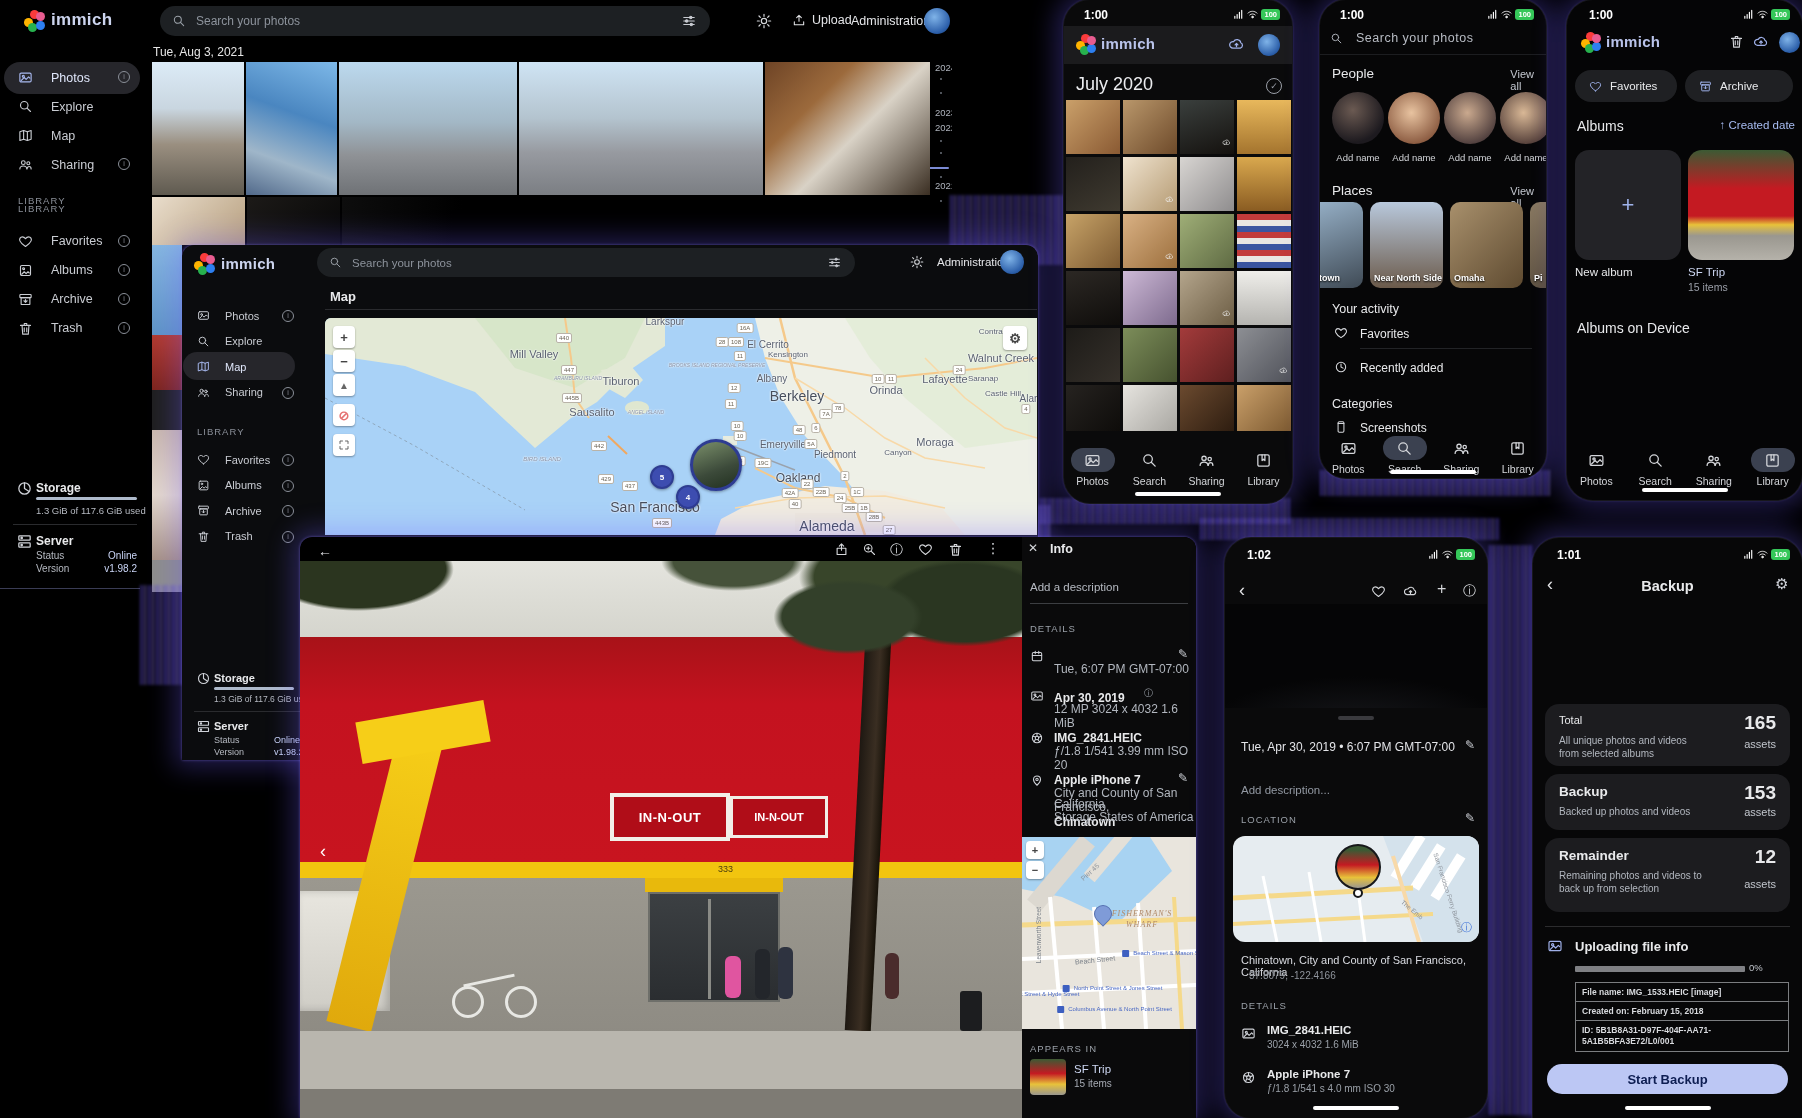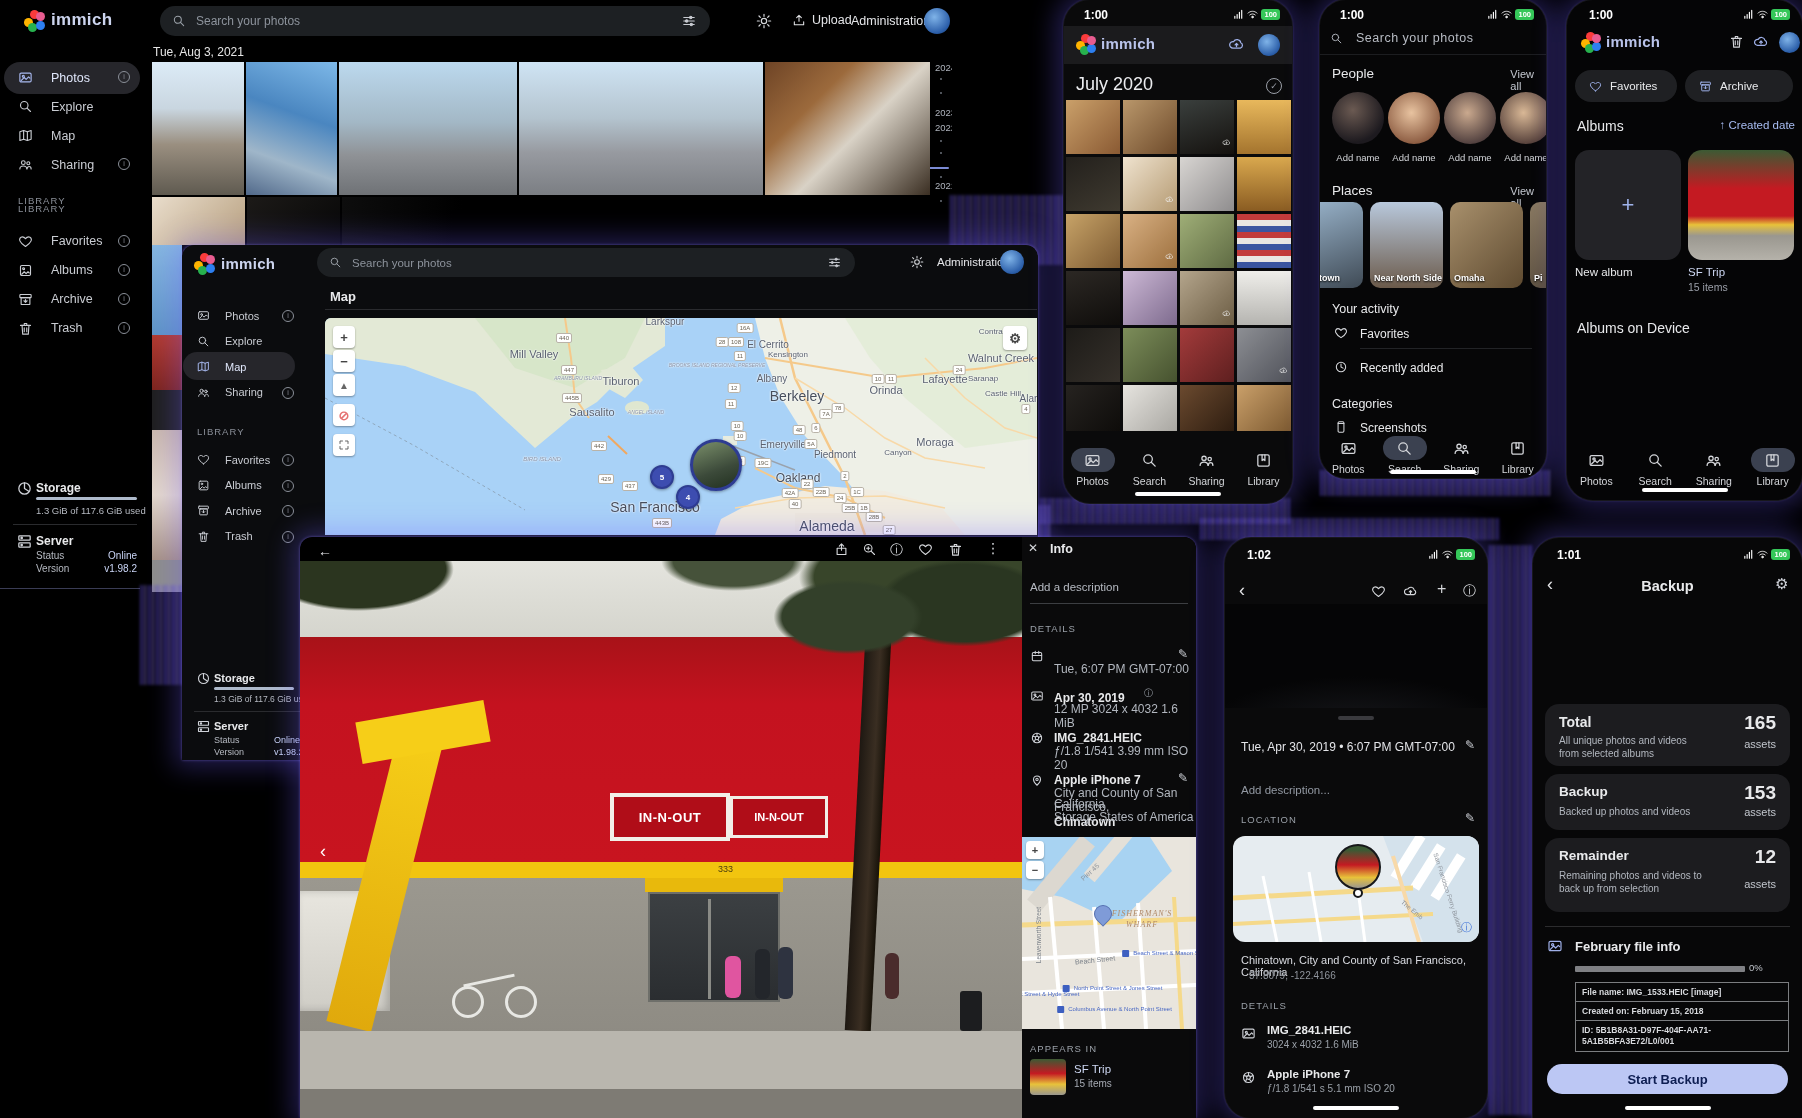--- a/index.html
+++ b/index.html
@@ -1127,21 +1127,21 @@
     <div class="abs" style="left:42px;top:486px;font-size:11.5px;font-weight:bold;">IMG_2841.HEIC</div>
     <div class="abs" style="left:42px;top:501px;font-size:10px;color:#9aa0a8;">3024 x 4032  1.6 MiB</div>
     <span class="ic abs" style="left:16px;top:532px;color:#cfd2d8">
         <svg width="15" height="15" viewBox="0 0 24 24" fill="none" stroke="currentColor" stroke-width="1.8" stroke-linecap="round" stroke-linejoin="round">
           <circle cx="12" cy="12" r="8"></circle>
           <circle cx="12" cy="12" r="3"></circle>
           <path d="M12 4v5M19 9l-4.5 2M17 19l-3.5-4M7 19l2-4.5M5 9l4.8 1.2"></path>
         </svg>
       </span>
     <div class="abs" style="left:42px;top:530px;font-size:11.5px;font-weight:bold;">Apple iPhone 7</div>
-    <div class="abs" style="left:42px;top:545px;font-size:10px;color:#9aa0a8;">ƒ/1.8   1/541 s   5.1 mm   ISO 20</div>
+    <div class="abs" style="left:42px;top:545px;font-size:10px;color:#9aa0a8;">ƒ/1.8   1/541 s   4.0 mm   ISO 30</div>
     <div class="homebar" style="top:568px;"></div>
   </div>
 
   <div class="phone" id="m5" style="left:1533px;top:538px;width:269px;height:671px;background:#070708;">
     <div class="ptime" style="left:24px;top:10px;">1:01</div>
     <div class="statR" style="right:12px;top:11px;">
       <span class="ic" style="color:#fff">
           <svg width="11" height="11" viewBox="0 0 24 24" fill="none" stroke="currentColor" stroke-width="1.8" stroke-linecap="round" stroke-linejoin="round">
             <path d="M4 20v-4M9 20v-8M14 20V7M19 20V3" stroke-width="2.5"></path>
           </svg>
@@ -1153,21 +1153,21 @@
           </svg>
         </span>
       <span class="batt">100</span>
     </div>
     <span class="abs" style="left:14px;top:36px;font-size:18px;color:#e4e5e8;">‹</span>
     <div class="abs" style="left:0;top:40px;width:269px;text-align:center;font-size:14.5px;font-weight:bold;">Backup</div>
     <span class="abs" style="left:242px;top:37px;font-size:15px;color:#d0d3da;">⚙</span>
 
 
     <div class="card" style="left:12px;top:166px;width:245px;height:62px;">
-      <div class="abs" style="left:14px;top:10px;font-size:14px;font-weight:bold;">Total</div>
+      <div class="abs" style="left:14px;top:10px;font-size:11px;font-weight:normal;">Total</div>
       <div class="abs" style="left:231px;top:8px;font-size:19px;font-weight:bold;transform:translateX(-100%);">165</div>
       <div class="abs" style="left:14px;top:30px;width:150px;font-size:10px;color:#b2b7bf;line-height:13px;">All unique photos and videos from selected albums</div>
       <div class="abs" style="left:231px;top:34px;font-size:11px;color:#c2c6cd;transform:translateX(-100%);">assets</div>
     </div>
 
     <div class="card" style="left:12px;top:236px;width:245px;height:56px;">
       <div class="abs" style="left:14px;top:10px;font-size:13.5px;font-weight:bold;">Backup</div>
       <div class="abs" style="left:231px;top:8px;font-size:19px;font-weight:bold;transform:translateX(-100%);">153</div>
       <div class="abs" style="left:14px;top:32px;font-size:10px;color:#b2b7bf;">Backed up photos and videos</div>
       <div class="abs" style="left:231px;top:32px;font-size:11px;color:#c2c6cd;transform:translateX(-100%);">assets</div>
@@ -1181,21 +1181,21 @@
     </div>
 
     <div class="divider" style="left:12px;top:388px;width:245px;background:#2c2c2e;"></div>
     <span class="ic abs" style="left:14px;top:400px;color:#9fb0e8">
         <svg width="16" height="16" viewBox="0 0 24 24" fill="none" stroke="currentColor" stroke-width="1.8" stroke-linecap="round" stroke-linejoin="round">
           <rect x="3" y="5" width="18" height="14" rx="2"></rect>
           <circle cx="8.5" cy="10" r="1.6"></circle>
           <path d="M5 17l5-5 3 3 4-4 2 2"></path>
         </svg>
       </span>
-    <div class="abs" style="left:42px;top:401px;font-size:13px;font-weight:bold;">February file info</div>
+    <div class="abs" style="left:42px;top:401px;font-size:13px;font-weight:bold;">Uploading file info</div>
     <div class="abs" style="left:42px;top:428px;width:170px;height:6px;background:#7f8084;border-radius:1px;"></div>
     <div class="abs" style="left:216px;top:424px;font-size:9.5px;color:#c2c6cd;">0%</div>
     <div class="abs" style="left:42px;top:444px;width:212px;border:1px solid #7b7d80;">
       <div style="padding:4px 6px;font-size:8.5px;font-weight:bold;color:#d8dade;border-bottom:1px solid #7b7d80;">File name: IMG_1533.HEIC [image]</div>
       <div style="padding:4px 6px;font-size:8.5px;font-weight:bold;color:#d8dade;border-bottom:1px solid #7b7d80;">Created on: February 15, 2018</div>
       <div style="padding:4px 6px;font-size:8.5px;font-weight:bold;color:#d8dade;line-height:11px;">ID: 5B1B8A31-D97F-404F-AA71-5A1B5BFA3E72/L0/001</div>
     </div>
     <div class="abs" style="left:14px;top:526px;width:241px;height:30px;border-radius:16px;background:#bcc7f4;color:#0e1e52;font-size:13px;font-weight:bold;display:flex;align-items:center;justify-content:center;">Start Backup</div>
     <div class="homebar" style="top:568px;"></div>
   </div>

